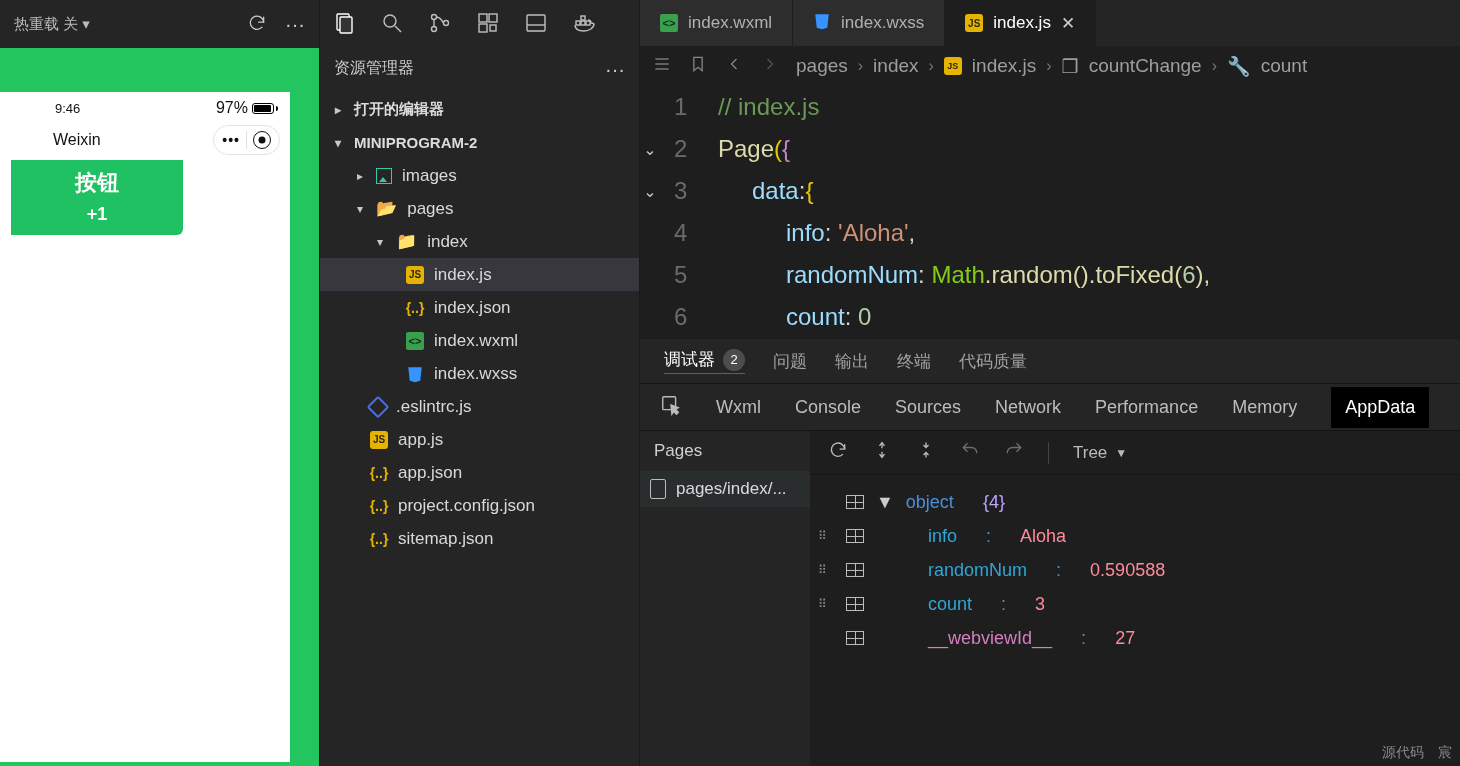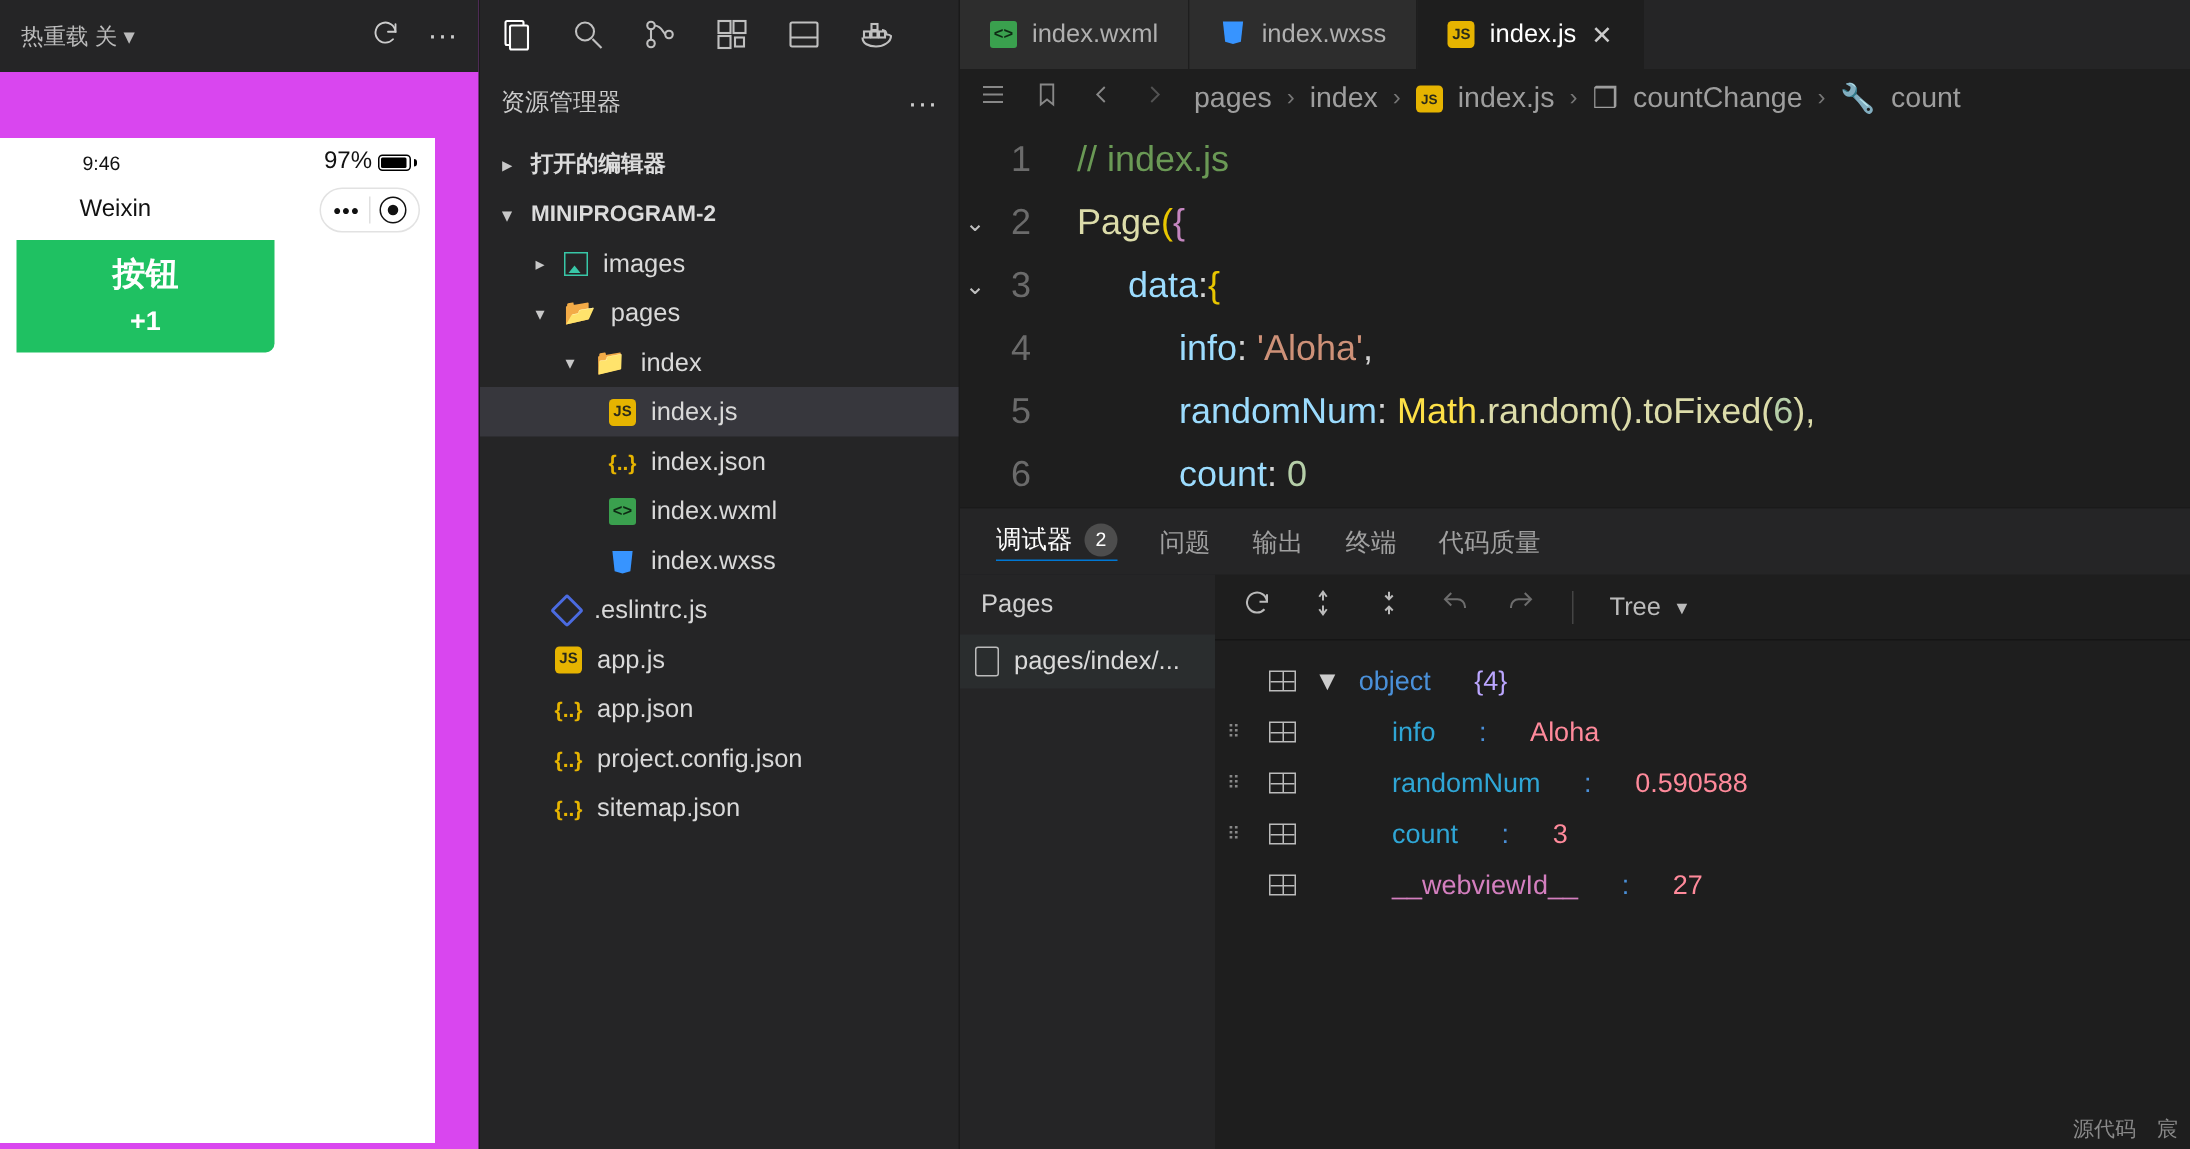--- a/index.html
+++ b/index.html
@@ -1,20 +1,20 @@
 <!DOCTYPE html>
 <html><head>
 <meta charset="utf-8">
 <style>
 * { margin: 0; padding: 0; box-sizing: border-box; font-family: "Segoe UI", "Microsoft YaHei", sans-serif; }
 body { background: #252526; color: #ccc; width: 1460px; height: 766px; overflow: hidden; font-size: 14px; }
 .root { display: flex; height: 100%; }
 
 
-.sim-col { width: 320px; background: #d946ef; display: flex; flex-direction: column; border-right: 1px solid #1a1a1a; }
+.sim-col { width: 320px; background: #22c55e; display: flex; flex-direction: column; border-right: 1px solid #1a1a1a; }
 .sim-top { height: 48px; display: flex; align-items: center; gap: 18px; padding: 0 14px; color: #bbb; font-size: 15px; background: #252526; }
 .sim-top .spacer { flex: 1; }
 .sim-top svg { width: 20px; height: 20px; stroke: #ccc; fill: none; stroke-width: 1.5; }
 .sim-device { margin-top: 44px; background: #fff; height: 670px; width: 290px; color: #111; display: flex; flex-direction: column; padding-left: 11px; }
 .sim-status { display: flex; align-items: center; padding: 4px 12px 0 0; font-size: 13px; height: 28px; }
 .sim-status .time { margin-left: 44px; font-weight: 500; }
 .sim-status .spacer { flex: 1; }
 .sim-nav { display: flex; align-items: center; height: 40px; padding: 0 10px; }
 .sim-nav .title { margin-left: 32px; font-size: 16px; }
 .sim-nav .spacer { flex: 1; }
@@ -74,21 +74,21 @@
 .gutter-num { width: 44px; text-align: right; color: #6b6b6b; padding-right: 8px; }
 .ed-lines { flex: 1; }
 .ln { display: flex; height: 42px; align-items: center; }
 .tok-comment { color: #6a9955; }
 .tok-fn       { color: #dcdcaa; }
 .tok-plain    { color: #d4d4d4; }
 .tok-brace    { color: #e8c600; }
 .tok-brace2   { color: #c586c0; }
 .tok-key      { color: #9cdcfe; }
 .tok-str      { color: #ce9178; }
-.tok-type     { color: #fde047; }
+.tok-type     { color: #84cc16; }
 .tok-num      { color: #b5cea8; }
 .fold-caret { color:#c0c0c0; font-size:16px; width:20px; text-align:center; }
 
 
 .panel { flex: 1; display: flex; flex-direction: column; border-top: 1px solid #1a1a1a; background: #1e1e1e; min-height:0; }
 .panel-tabs { height: 44px; display: flex; align-items: center; gap: 28px; padding: 0 24px; background:#252526; font-size:17px; color:#a0a0a0; }
 .panel-tabs .ptab { display:flex; align-items:center; gap:8px; cursor:default; }
 .panel-tabs .ptab.active { color: #fff; border-bottom: 1px solid #0078d4; padding-bottom:2px; }
 .badge { background:#4d4d4d; color:#fff; border-radius:11px; min-width:22px; height:22px; display:inline-flex; align-items:center; justify-content:center; font-size:13px; padding:0 6px; }
 
@@ -384,20 +384,33 @@
         <span class="ptab active">
           <span>调试器</span>
           <span class="badge">2</span>
         </span>
         <span class="ptab">问题</span>
         <span class="ptab">输出</span>
         <span class="ptab">终端</span>
         <span class="ptab">代码质量</span>
       </div>
 
+      <div class="dev-tabs">
+        <span><svg viewBox="0 0 24 24">
+              <rect x="3" y="3" width="14" height="14" rx="1"></rect>
+              <path d="M12 12l8 3-3 2 3 3-2 2-3-3-2 3z" fill="#bbb"></path>
+            </svg></span>
+        <span class="dtab">Wxml</span>
+        <span class="dtab">Console</span>
+        <span class="dtab">Sources</span>
+        <span class="dtab">Network</span>
+        <span class="dtab">Performance</span>
+        <span class="dtab">Memory</span>
+        <span class="dtab active">AppData</span>
+      </div>
 
       <div class="panel-body">
         <div class="pages-pane">
           <div class="hdr">Pages</div>
           <div class="item">
             <span style="width:16px;height:20px;border:1.5px solid #bbb;border-radius:2px;"></span>
             <span>pages/index/...</span>
           </div>
         </div>
 

